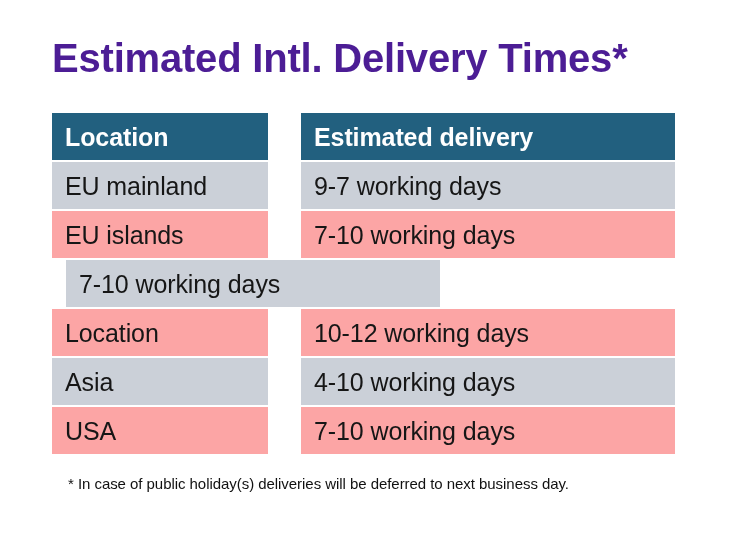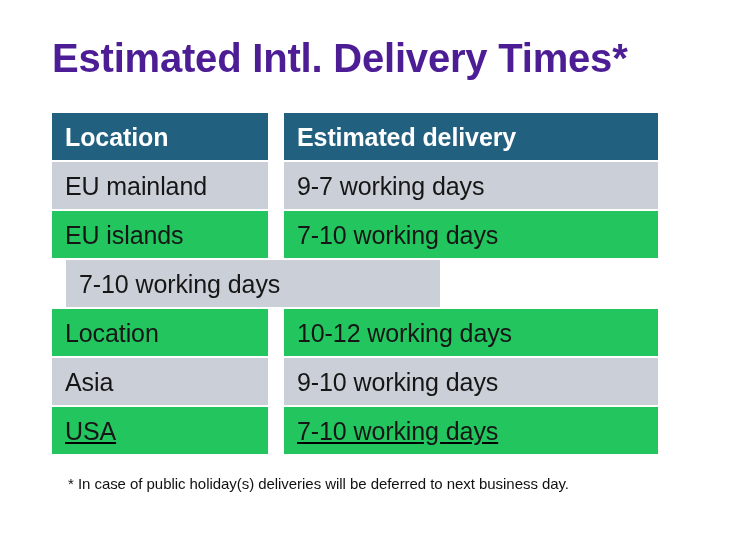--- a/index.html
+++ b/index.html
@@ -50,60 +50,59 @@
     border-spacing: 0;
   }
 
   .tbl-row {
     display: flex;
     width: 640px;
     margin-bottom: 2px;
   }
   .tbl-row:last-child {
     margin-bottom: 0;
-    text-decoration: underline;
   }
 
   .cell {
     box-sizing: border-box;
     display: flex;
     align-items: center;
     height: 47px;
     padding: 0 10px 0 13px;
     font-size: 25px;
     line-height: 28px;
     color: #161616;
     letter-spacing: -0.1px;
     white-space: nowrap;
     overflow: hidden;
   }
 
   .cell-location {
     width: 216px;
-    margin-right: 2px;
+    margin-right: 19px;
   }
   .cell-delivery {
     width: 374px;
     margin-left: 14px;
   }
 
   
   #table-header .cell {
     background: #22607F;
     color: #ffffff;
     font-weight: 700;
     height: 47px;
   }
 
   
   .row-dark .cell {
     background: #CBD0D8;
   }
   .row-light .cell {
-    background: #22c55e;
+    background: #fca5a5;
   }
 
   
   #footnote {
     position: absolute;
     left: 68px;
     top: 474px;
     width: 660px;
     font-size: 15px;
     line-height: 20px;
@@ -140,21 +139,21 @@
       <div class="cell cell-delivery">7-10 working days</div>
     </div>
 
     <div class="tbl-row row-light">
       <div class="cell cell-location">Location</div>
       <div class="cell cell-delivery">10-12 working days</div>
     </div>
 
     <div class="tbl-row row-dark">
       <div class="cell cell-location">Asia</div>
-      <div class="cell cell-delivery">9-10 working days</div>
+      <div class="cell cell-delivery">4-10 working days</div>
     </div>
 
     <div class="tbl-row row-light">
       <div class="cell cell-location">USA</div>
       <div class="cell cell-delivery">7-10 working days</div>
     </div>
 
   </div>
 
   <div id="footnote">* In case of public holiday(s) deliveries will be deferred to next business day.</div>

